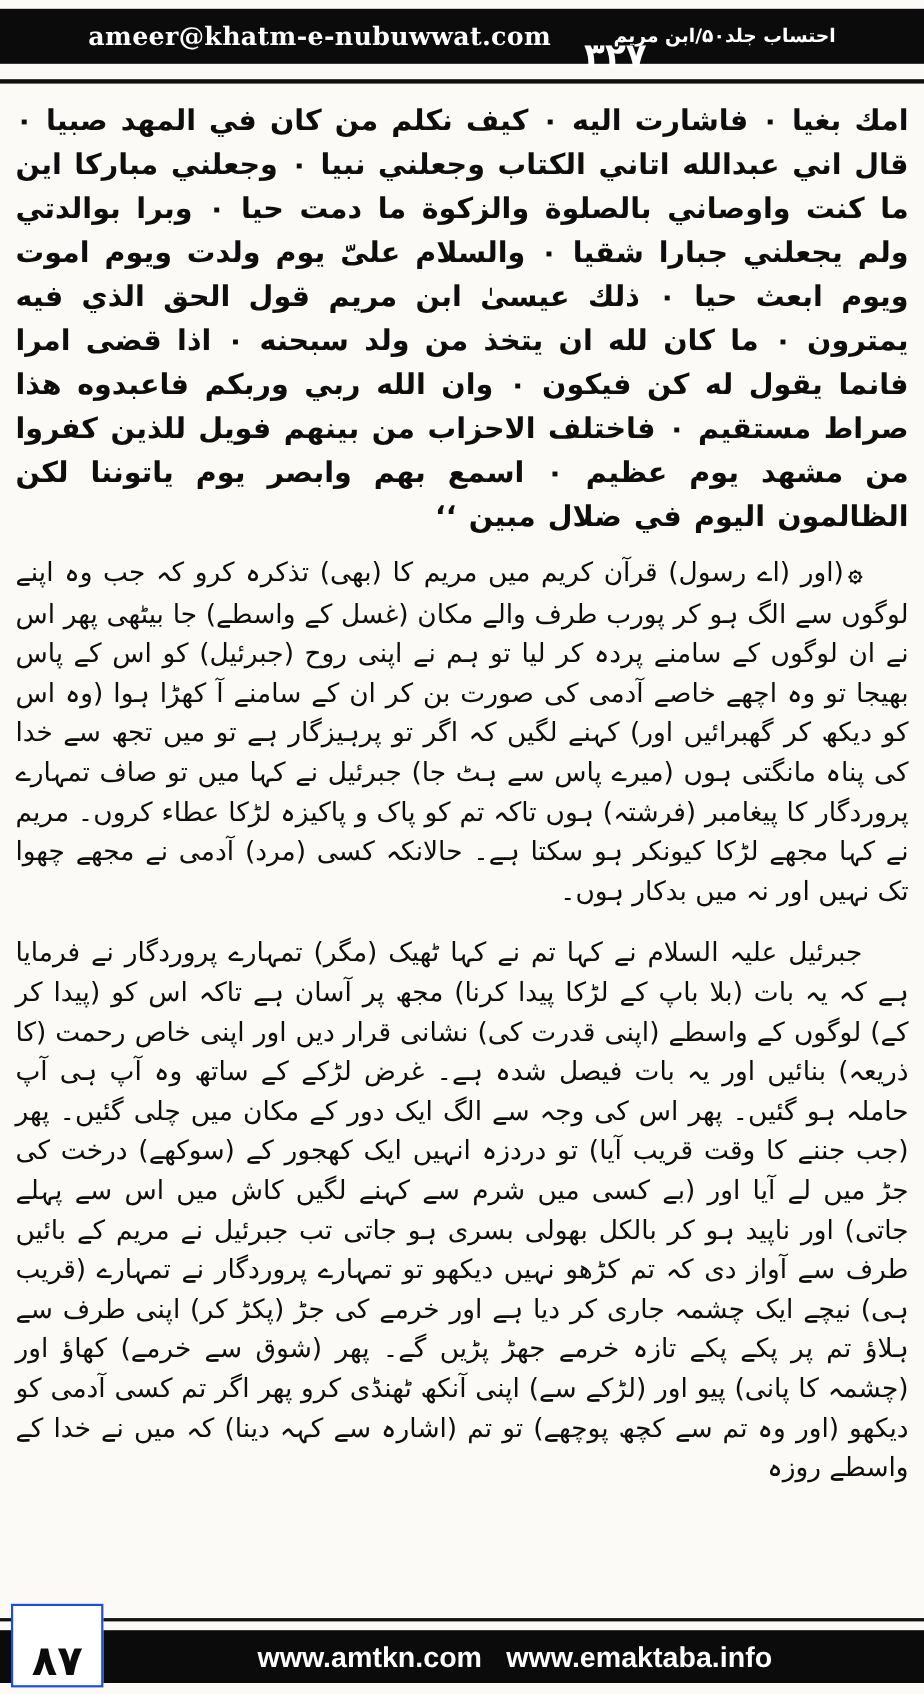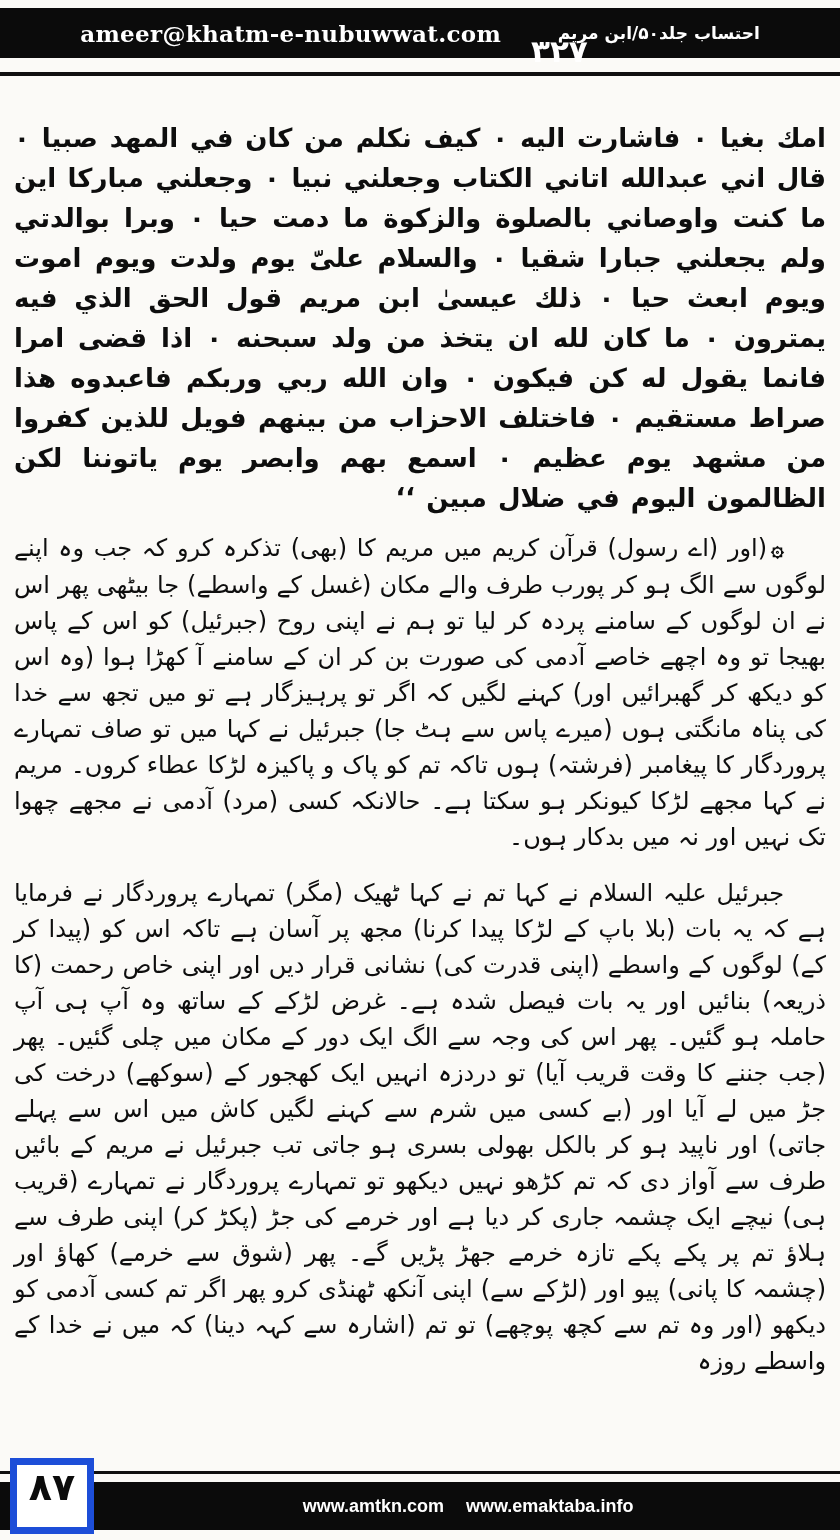--- a/index.html
+++ b/index.html
@@ -61,21 +61,20 @@
     overflow:hidden;
     color:#0e0e0e;
   }
   .arabic {
     font-size:26px;
     font-weight:bold;
     line-height:40px;
     text-align:justify;
     word-spacing:2px;
     margin-bottom:12px;
-    margin-top:28px;
   }
   .urdu {
     font-size:24px;
     line-height:36px;
     text-align:justify;
     text-indent:42px;
   }
   .urdu + .urdu { margin-top:20px; }
   .ornament {
     font-size:22px;
@@ -98,33 +97,33 @@
     height:48px;
     background:#0b0b0b;
     color:#fff;
     display:flex;
     align-items:center;
     justify-content:center;
     gap:22px;
     padding-left:96px;
     font-family:"Liberation Sans", sans-serif;
     font-weight:bold;
-    font-size:18px;
+    font-size:26px;
     white-space:nowrap;
   }
   .page-box {
     position:absolute;
     left:10px;
     bottom:6px;
     width:84px;
     height:76px;
     background:#ffffff;
-    border:7px solid #1d4ed8;
+    border:2px solid #1d4ed8;
     display:flex;
-    align-items:flex-start;
+    align-items:flex-end;
     justify-content:center;
     font-size:38px;
     font-weight:bold;
     color:#0b0b0b;
     direction:rtl;
   }
 </style>
 </head>
 <body>
 

